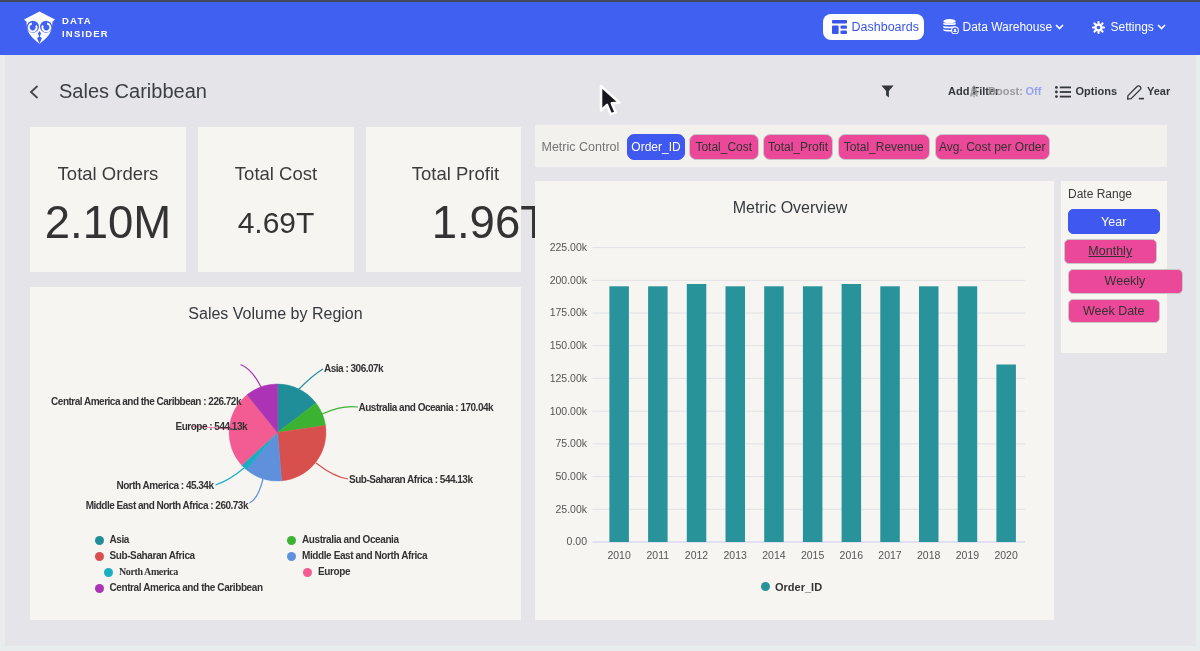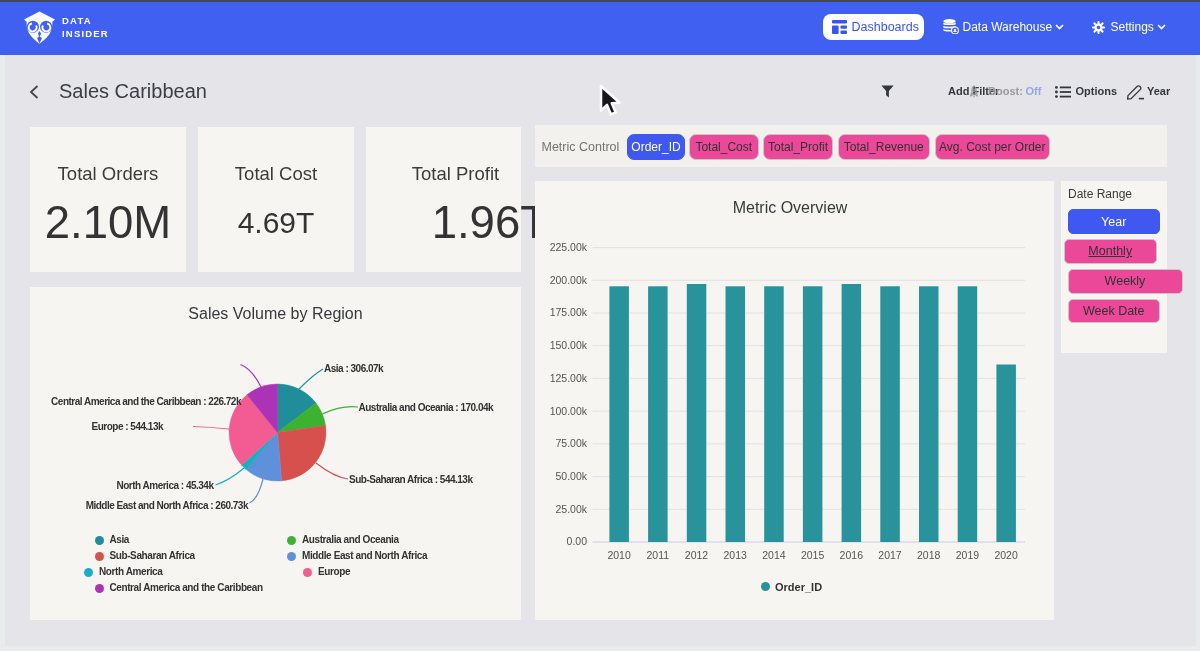--- a/index.html
+++ b/index.html
@@ -149,28 +149,28 @@
     <path d="M0 0 L4.12 48.33 A48.5 48.5 0 0 1 -31.11 37.20 Z" fill="#5e90dc" stroke="#5e90dc" stroke-width="0.5"></path>
     <path d="M0 0 L-31.11 37.20 A48.5 48.5 0 0 1 -35.86 32.65 Z" fill="#19aec2" stroke="#19aec2" stroke-width="0.5"></path>
     <path d="M0 0 L-35.86 32.65 A48.5 48.5 0 0 1 -30.47 -37.73 Z" fill="#f25c92" stroke="#f25c92" stroke-width="0.5"></path>
     <path d="M0 0 L-30.47 -37.73 A48.5 48.5 0 0 1 0 -48.5 Z" fill="#ac33b5" stroke="#ac33b5" stroke-width="0.5"></path>
   </g>
 </svg>
 
 <div class="plabel" style="right:959px;top:358px;margin-top:37px;">Central America and the Caribbean : 226.72k</div>
 <div class="plabel" style="left:324px;top:362px;">Asia : 306.07k</div>
 <div class="plabel" style="left:358.5px;top:400.5px;">Australia and Oceania : 170.04k</div>
-<div class="plabel" style="right:1037px;top:420px;">Europe : 544.13k</div>
+<div class="plabel" style="right:953px;top:420px;">Europe : 544.13k</div>
 <div class="plabel" style="left:349px;top:472.5px;">Sub-Saharan Africa : 544.13k</div>
 <div class="plabel" style="right:986.5px;top:479px;">North America : 45.34k</div>
 <div class="plabel" style="right:952px;top:498.5px;padding-left:24px;">Middle East and North Africa : 260.73k</div>
 
 <div class="legrow" style="left:94.5px;top:533px;"><span class="dot" style="background:#1f8e99;"></span>Asia</div>
 <div class="legrow" style="left:94.5px;top:549px;"><span class="dot" style="background:#d8504d;"></span>Sub-Saharan Africa</div>
-<div class="legrow" style="left:84px;top:565px;"><span class="dot" style="background:#19aec2;"></span>North America</div>
+<div class="legrow" style="left:104px;top:565px;font-family:Liberation Serif, serif;"><span class="dot" style="background:#19aec2;"></span>North America</div>
 <div class="legrow" style="left:94.5px;top:581px;"><span class="dot" style="background:#ac33b5;"></span>Central America and the Caribbean</div>
 <div class="legrow" style="left:287px;top:533px;"><span class="dot" style="background:#3cb233;"></span>Australia and Oceania</div>
 <div class="legrow" style="left:287px;top:549px;"><span class="dot" style="background:#5e90dc;"></span>Middle East and North Africa</div>
 <div class="legrow" style="left:287px;top:565px;padding-left:16px;"><span class="dot" style="background:#f25c92;"></span>Europe</div>
 
 <div class="abs" style="left:535px;top:125px;width:632px;height:42px;background:#f2f1ee;"></div>
 <div class="abs" style="left:541.5px;top:139.5px;font-size:12.5px;line-height:15px;color:#737373;">Metric Control</div>
 <div class="btn sel" style="left:627px;top:134px;width:58px;height:26px;font-size:12px;">Order_ID</div>
 <div class="btn" style="left:689px;top:134px;width:69.5px;height:26px;font-size:12px;">Total_Cost</div>
 <div class="btn" style="left:763px;top:134px;width:70px;height:26px;font-size:12px;">Total_Profit</div>

